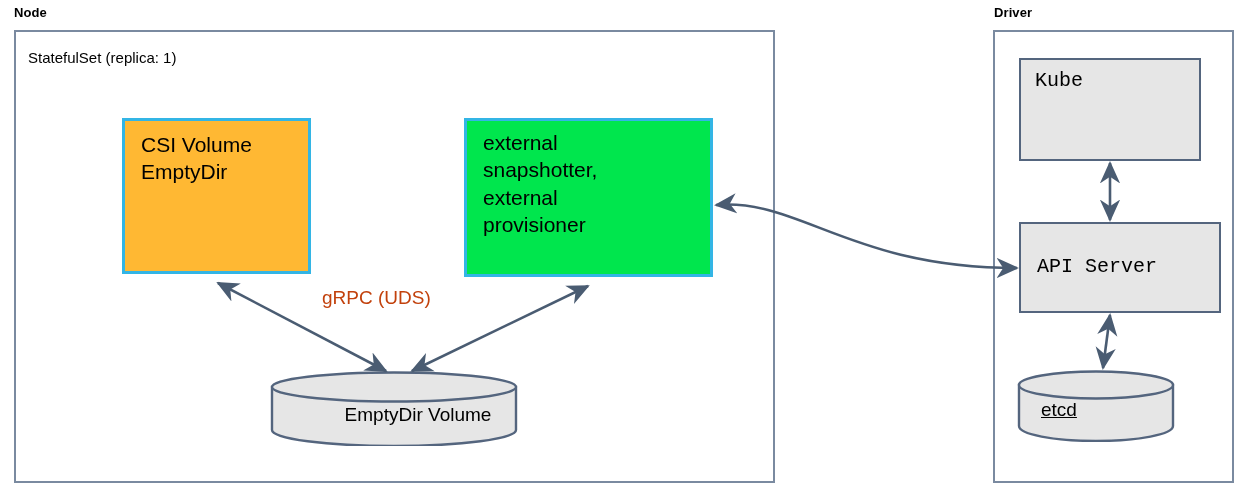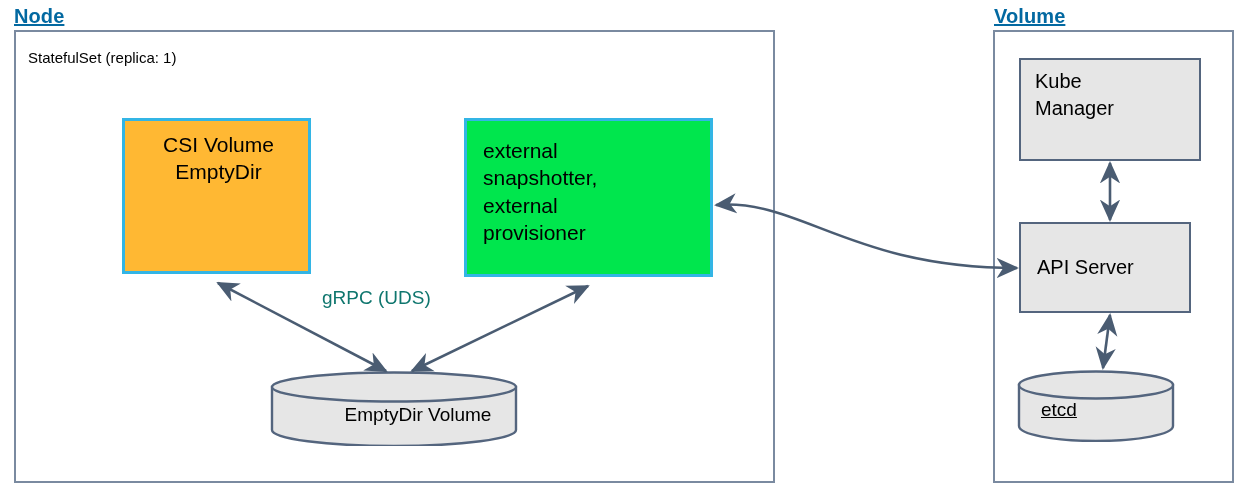--- a/index.html
+++ b/index.html
@@ -21,26 +21,25 @@
 
   
   .group-box {
     position: absolute;
     border: 2px solid #7a8aa0;
     background: #ffffff;
     box-sizing: border-box;
   }
   .group-label {
     position: absolute;
-    font-size: 20px;
+    font-size: 13px;
     font-weight: bold;
-    color: #0369a1;
+    color: #000000;
     white-space: nowrap;
     letter-spacing: 0.1px;
-    text-decoration: underline;
   }
 
   
   .inner-title {
     position: absolute;
     font-size: 15px;
     color: #000000;
     white-space: nowrap;
   }
 
@@ -48,33 +47,34 @@
   .proc-box {
     position: absolute;
     box-sizing: border-box;
     border: 3px solid #33b5e5;
     display: block;
     padding: 10px 12px 0 16px;
     line-height: 1.30;
     font-size: 21px;
     color: #000000;
   }
-  .proc-box.orange { background: #ffb833; text-align: center; }
+  .proc-box.orange { background: #ffb833; }
   .proc-box.green  { background: #00e64d; }
 
   
   .plain-box {
     position: absolute;
     box-sizing: border-box;
     border: 2px solid #54657e;
     background: #e6e6e6;
     padding: 8px 10px 0 14px;
     line-height: 1.34;
     font-size: 20px;
     color: #000000;
+    font-family: Liberation Mono, monospace;
   }
   .plain-box.centered {
     display: flex;
     align-items: center;
     padding: 0 0 0 16px;
   }
 
   
   .cyl-wrap { position: absolute; }
   .cyl-wrap svg { display: block; }
@@ -91,65 +91,64 @@
   .connectors {
     position: absolute;
     left: 0; top: 0;
     width: 1250px;
     height: 496px;
     pointer-events: none;
   }
   .edge-label {
     position: absolute;
     font-size: 19px;
-    color: #0f766e;
+    color: #c2410c;
     white-space: nowrap;
   }
 </style>
 </head>
 <body>
 
 <div id="canvas">
 
   <div class="group-label" style="left:14px; top:5px;">Node</div>
 
   <div class="group-box" style="left:14px; top:30px; width:761px; height:453px;"></div>
 
   <div class="inner-title" style="left:28px; top:49px;">StatefulSet (replica: 1)</div>
 
   <div class="proc-box orange" style="left:122px; top:118px; width:189px; height:156px;">
     <div>CSI Volume</div>
     <div>EmptyDir</div>
   </div>
 
-  <div class="proc-box green" style="left:464px; top:118px; width:249px; height:159px; padding-top:16px;">
+  <div class="proc-box green" style="left:464px; top:118px; width:249px; height:159px; padding-top:8px;">
     <div>external</div>
     <div>snapshotter,</div>
     <div>external</div>
     <div>provisioner</div>
   </div>
 
   <div class="cyl-wrap" style="left:270px; top:371px; width:296px; height:75px;">
     <svg width="248" height="75" viewBox="0 0 248 75">
       <path d="M2,16 L2,59 A122,16 0 0 0 246,59 L246,16 Z" fill="#e6e6e6" stroke="#54657e" stroke-width="2.4"></path>
       <ellipse cx="124" cy="16" rx="122" ry="14.5" fill="#e6e6e6" stroke="#54657e" stroke-width="2.4"></ellipse>
     </svg>
     <div class="cyl-label" style="top:33px;">EmptyDir Volume</div>
   </div>
 
-  <div class="group-label" style="left:994px; top:5px;">Volume</div>
+  <div class="group-label" style="left:994px; top:5px;">Driver</div>
 
   <div class="group-box" style="left:993px; top:30px; width:241px; height:453px;"></div>
 
   <div class="plain-box" style="left:1019px; top:58px; width:182px; height:103px;">
     <div>Kube</div>
-    <div>Manager</div>
   </div>
 
-  <div class="plain-box centered" style="left:1019px; top:222px; width:172px; height:91px;">
+  <div class="plain-box centered" style="left:1019px; top:222px; width:202px; height:91px;">
     <div>API Server</div>
   </div>
 
   <div class="cyl-wrap" style="left:1017px; top:370px; width:158px; height:72px;">
     <svg width="158" height="72" viewBox="0 0 158 72">
       <path d="M2,15 L2,56 A77,15 0 0 0 156,56 L156,15 Z" fill="#e6e6e6" stroke="#54657e" stroke-width="2.4"></path>
       <ellipse cx="79" cy="15" rx="77" ry="13.5" fill="#e6e6e6" stroke="#54657e" stroke-width="2.4"></ellipse>
     </svg>
     <div class="cyl-label" style="top:29px; text-align:left; left:24px;text-decoration:underline;">etcd</div>
   </div>

